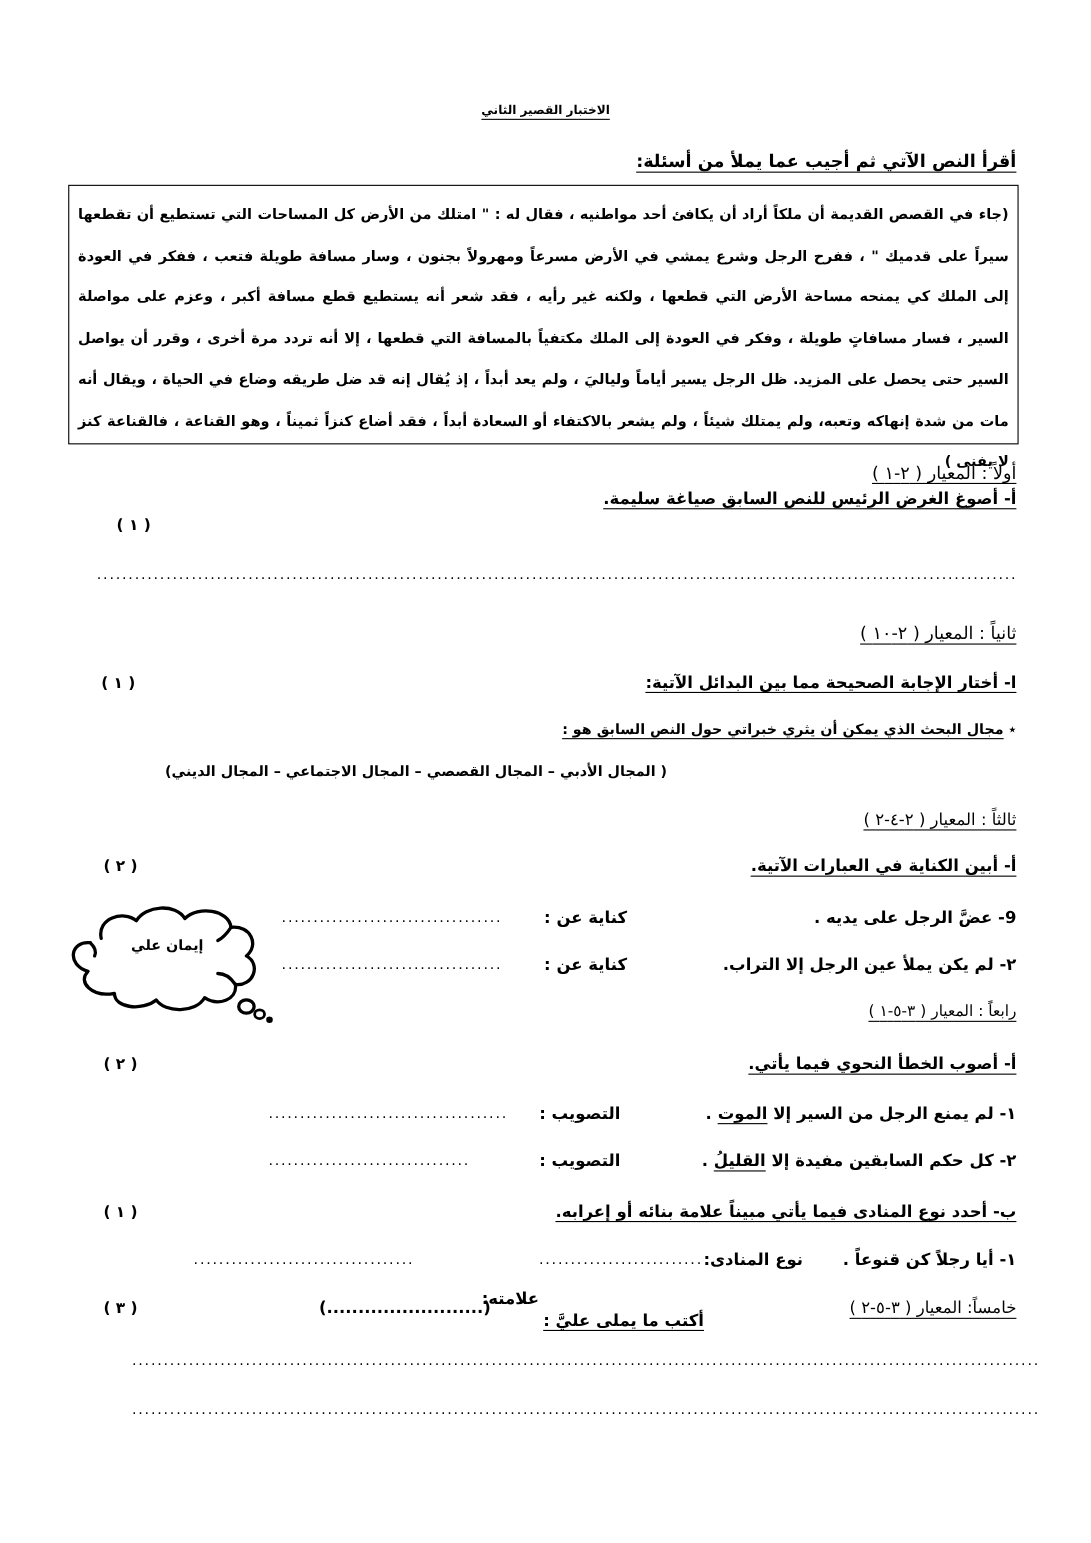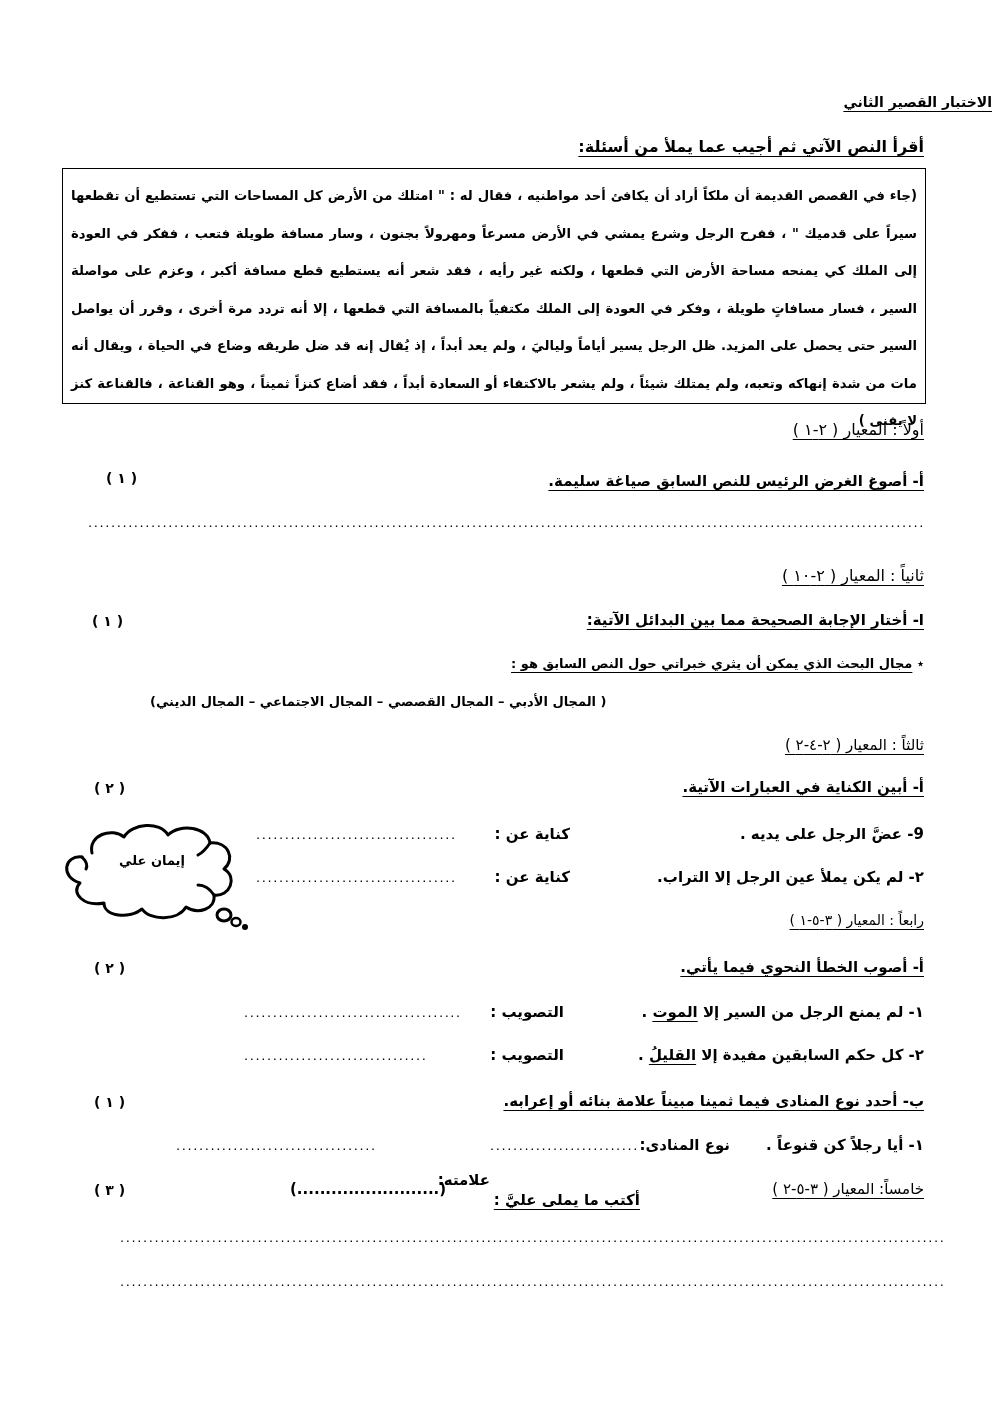--- a/index.html
+++ b/index.html
@@ -13,21 +13,22 @@
     position: relative;
     overflow: hidden;
     font-family: "DejaVu Sans", sans-serif;
     color: #000;
   }
   .abs { position: absolute; }
   .u { text-decoration: underline; text-underline-offset: 4px; }
 
   .title {
     top: 94px; left: 0; width: 992px;
-    font-size: 14px;
+    text-align: center;
+    font-size: 11px;
     font-weight: bold;
   }
   .instruction {
     top: 137px; right: 68px;
     font-size: 16px;
     font-weight: bold;
   }
   .passage-box {
     top: 168px; left: 62px;
     width: 864px; height: 236px;
@@ -87,21 +88,21 @@
   <span class="u">الاختبار القصير الثاني</span>
 </div>
 
 <div class="abs instruction u">أقرأ النص الآتي ثم أجيب عما يملأ من أسئلة:</div>
 
 <div class="abs passage-box">
   <p>(جاء في القصص القديمة أن ملكاً أراد أن يكافئ أحد مواطنيه ، فقال له : " امتلك من الأرض كل المساحات التي تستطيع أن تقطعها سيراً على قدميك " ، ففرح الرجل وشرع يمشي في الأرض مسرعاً ومهرولاً بجنون ، وسار مسافة طويلة فتعب ، ففكر في العودة إلى الملك كي يمنحه مساحة الأرض التي قطعها ، ولكنه غير رأيه ، فقد شعر أنه يستطيع قطع مسافة أكبر ، وعزم على مواصلة السير ، فسار مسافاتٍ طويلة ، وفكر في العودة إلى الملك مكتفياً بالمسافة التي قطعها ، إلا أنه تردد مرة أخرى ، وقرر أن يواصل السير حتى يحصل على المزيد. ظل الرجل يسير أياماً ولياليَ ، ولم يعد أبداً ، إذ يُقال إنه قد ضل طريقه وضاع في الحياة ، ويقال أنه مات من شدة إنهاكه وتعبه، ولم يمتلك شيئاً ، ولم يشعر بالاكتفاء أو السعادة أبداً ، فقد أضاع كنزاً ثميناً ، وهو القناعة ، فالقناعة كنز لا يفنى )</p>
 </div>
 
 <div class="abs section-head u" style="top:420px;">أولاً : المعيار ( ٢-١ )</div>
-<div class="abs q-line u" style="top:472px;">أ- أصوغ الغرض الرئيس للنص السابق صياغة سليمة.</div>
+<div class="abs q-line u" style="top:444px;">أ- أصوغ الغرض الرئيس للنص السابق صياغة سليمة.</div>
 <div class="abs mark" style="top:470px; left:106px;">( ١ )</div>
 <div class="abs dots" style="top:515px; left:88px; width:836px;">......................................................................................................................................................</div>
 
 <div class="abs section-head u" style="top:566px;">ثانياً : المعيار ( ٢-١٠ )</div>
 <div class="abs q-line u" style="top:611px;">ا- أختار الإجابة الصحيحة مما بين البدائل الآتية:</div>
 <div class="abs mark" style="top:613px; left:92px;">( ١ )</div>
 <div class="abs sub" style="top:656px; right:68px;">
   <span>٭</span>
   <span class="u">مجال البحث الذي يمكن أن يثري خبراتي حول النص السابق هو :</span>
 </div>
@@ -141,21 +142,21 @@
 </div>
 <div class="abs item" style="top:1003px; right:428px;">التصويب :</div>
 <div class="abs dots" style="top:1005px; left:244px; width:242px;">......................................</div>
 
 <div class="abs item" style="top:1046px; right:68px;">
   <span>٢- كل حكم السابقين مفيدة إلا </span><span class="u">القليلُ</span><span> .</span>
 </div>
 <div class="abs item" style="top:1046px; right:428px;">التصويب :</div>
 <div class="abs dots" style="top:1048px; left:244px; width:232px;">................................</div>
 
-<div class="abs q-line u" style="top:1092px;">ب- أحدد نوع المنادى فيما ثمينا مبيناً علامة بنائه أو إعرابه.</div>
+<div class="abs q-line u" style="top:1092px;">ب- أحدد نوع المنادى فيما يأتي مبيناً علامة بنائه أو إعرابه.</div>
 <div class="abs mark" style="top:1094px; left:94px;">( ١ )</div>
 
 <div class="abs item" style="top:1136px; right:68px;">١- أيا رجلاً كن قنوعاً .</div>
 <div class="abs item" style="top:1136px; right:262px;">نوع المنادى:</div>
 <div class="abs dots" style="top:1138px; left:490px; width:150px;">..........................</div>
 <div class="abs item" style="top:1136px; right:502px;margin-top:35px;">علامته:</div>
 <div class="abs dots" style="top:1138px; left:176px; width:250px;">...................................</div>
 
 <div class="abs section-head u" style="top:1180px; font-size:15px;">خامساً: المعيار ( ٣-٥-٢ )</div>
 <div class="abs item u" style="top:1180px; right:352px;margin-top:11px;">أكتب ما يملى عليَّ :</div>

